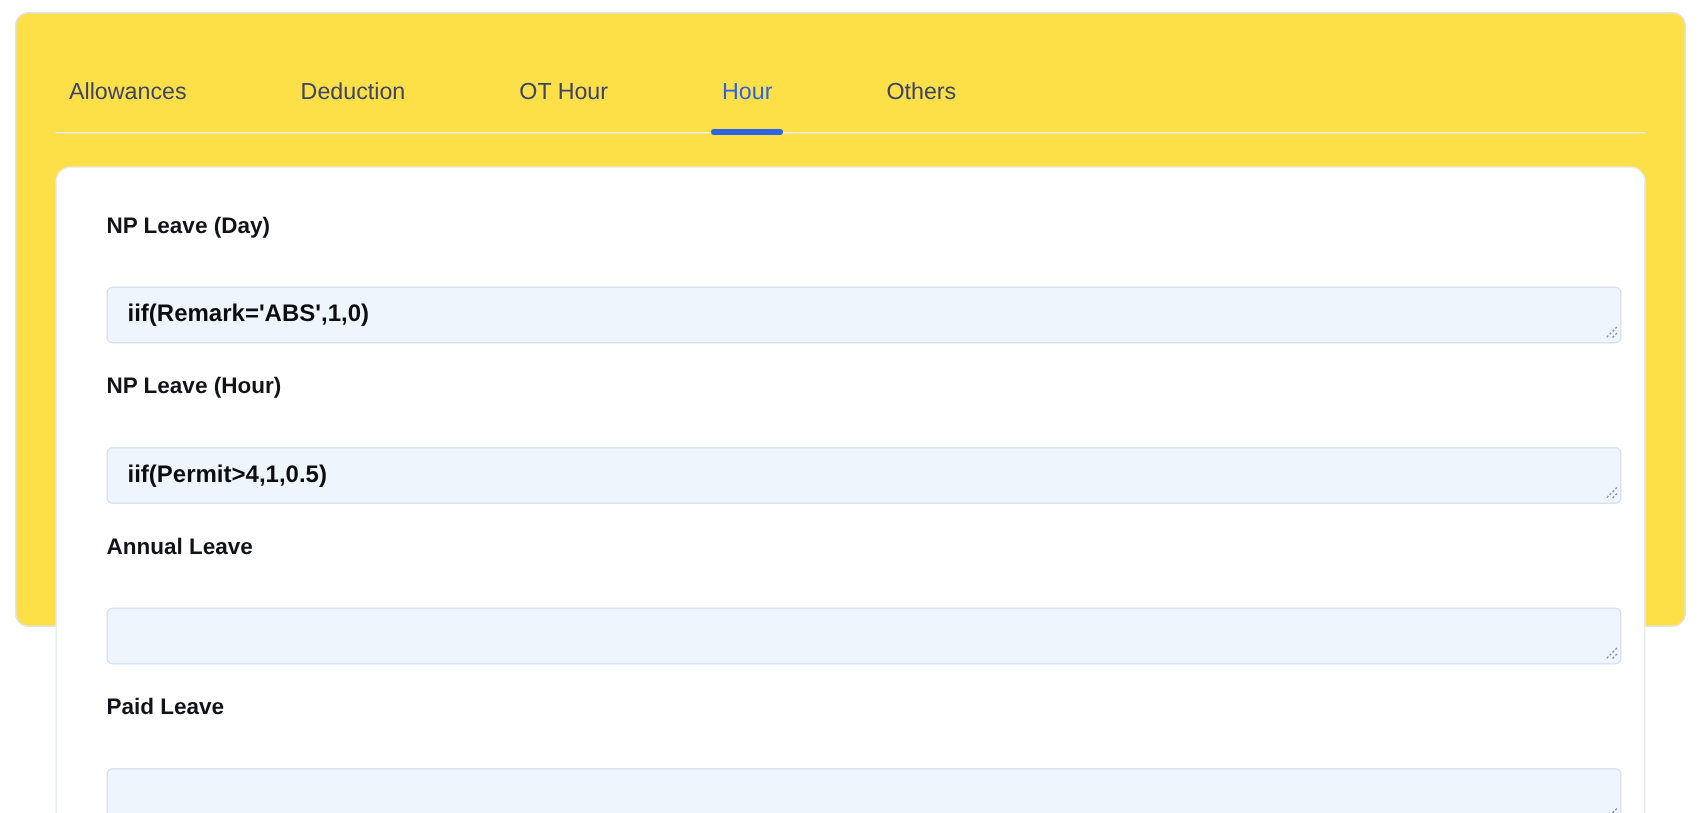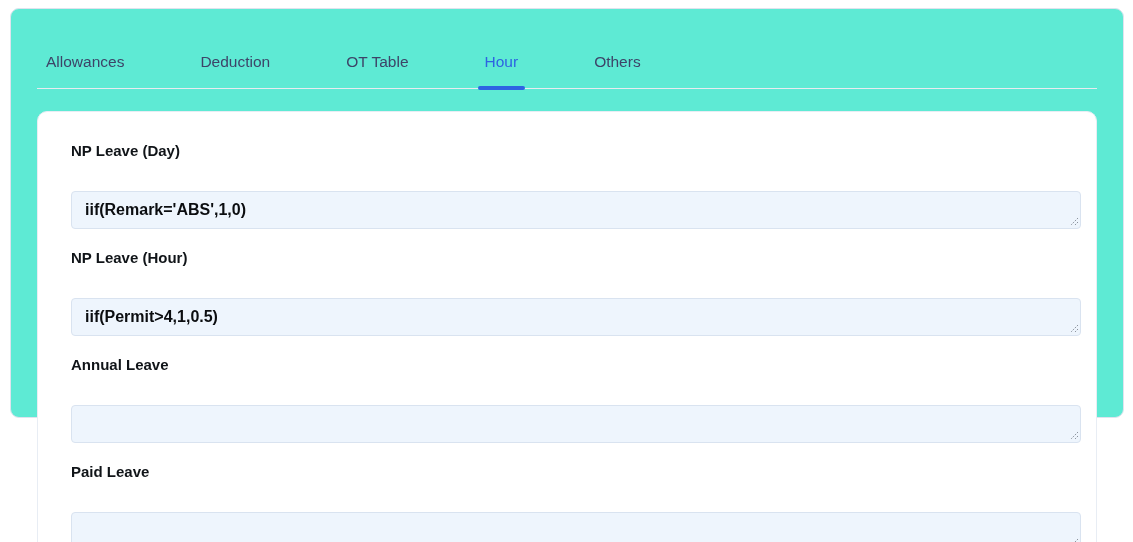--- a/index.html
+++ b/index.html
@@ -5,21 +5,21 @@
   * { box-sizing: border-box; margin: 0; padding: 0; }
   html, body {
     width: 1133px; height: 542px;
     background: #ffffff;
     font-family: "Liberation Sans", sans-serif;
   }
   .outer-card {
     position: absolute;
     left: 10px; top: 8px;
     width: 1114px; height: 410px;
-    background: #5eead4;
+    background: #fde047;
     border: 1px solid #dfe3ee;
     border-radius: 9px;
   }
   
   .tabs {
     display: flex;
     gap: 76px;
     margin: 44px 26px 0 26px;
     padding: 0 0 17px 9px;
     border-bottom: 1px solid #e8ebf0;
@@ -88,21 +88,21 @@
   }
 </style>
 </head>
 <body>
 
 <div class="outer-card">
 
   <nav class="tabs">
     <button class="tab">Allowances</button>
     <button class="tab">Deduction</button>
-    <button class="tab">OT Table</button>
+    <button class="tab">OT Hour</button>
     <button class="tab active">Hour</button>
     <button class="tab">Others</button>
   </nav>
 
   <section class="panel">
 
     <div class="field">
       <label class="field-label">NP Leave (Day)</label>
       <div class="ta-wrap">
         <textarea class="formula" spellcheck="false" style="">iif(Remark='ABS',1,0)</textarea>

